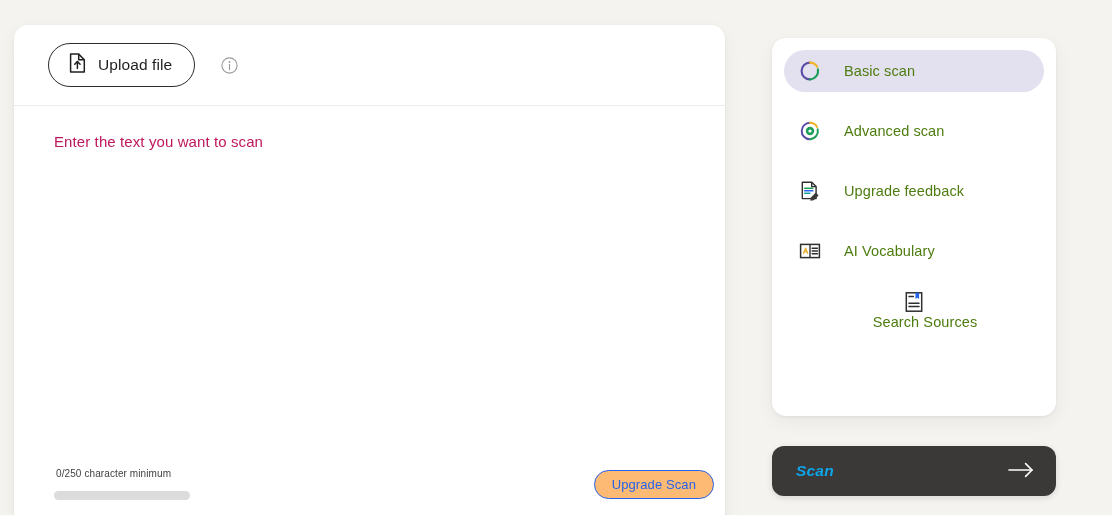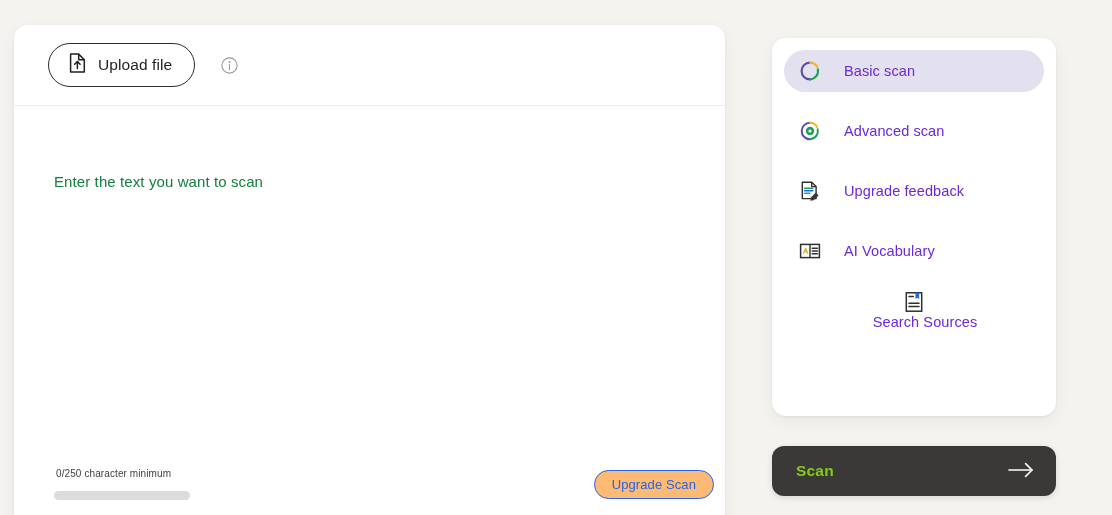--- a/index.html
+++ b/index.html
@@ -61,23 +61,22 @@
     cursor: pointer;
   }
 
   .text-area-wrap {
     position: relative;
     height: 358px;
     padding: 27px 34px 0 40px;
   }
   .placeholder {
     font-size: 15px;
-    color: #15803d;
-    letter-spacing: .1px;
-    margin-top: 40px;
+    color: #be185d;
+    letter-spacing: .1px;
   }
 
   .editor-footer {
     position: absolute;
     left: 0; right: 0; bottom: 0;
     height: 67px;
     padding: 0 11px 0 40px;
   }
   .char-count {
     position: absolute;
@@ -133,44 +132,45 @@
   .mode-item:last-child { margin-bottom: 0; flex-direction: column; }
   .mode-item.active { background: #e3e0ef; }
   .mode-ico {
     width: 24px; height: 24px;
     flex: 0 0 24px;
     display: flex; align-items: center; justify-content: center;
   }
   .mode-label {
     margin-left: 22px;
     font-size: 14.5px;
-    color: #6d28d9;
+    color: #4d7c0f;
     letter-spacing: .1px;
   }
 
   .scan-btn {
     position: absolute;
     left: 772px; top: 446px;
     width: 284px; height: 50px;
     background: #3a3937;
     border: none;
     border-radius: 12px;
     cursor: pointer;
     display: flex;
     align-items: center;
     justify-content: space-between;
     padding: 0 22px 0 24px;
     box-shadow: 0 2px 6px rgba(20,20,20,.12);
   }
   .scan-btn .scan-label {
-    color: #84cc16;
+    color: #0ea5e9;
     font-family: "Liberation Sans", sans-serif;
     font-size: 15.5px;
     font-weight: 700;
     letter-spacing: .2px;
+    font-style: italic;
   }
 </style>
 </head>
 <body>
 
 <div id="root">
 
   <div class="editor-card">
 
     <div class="editor-toolbar">

